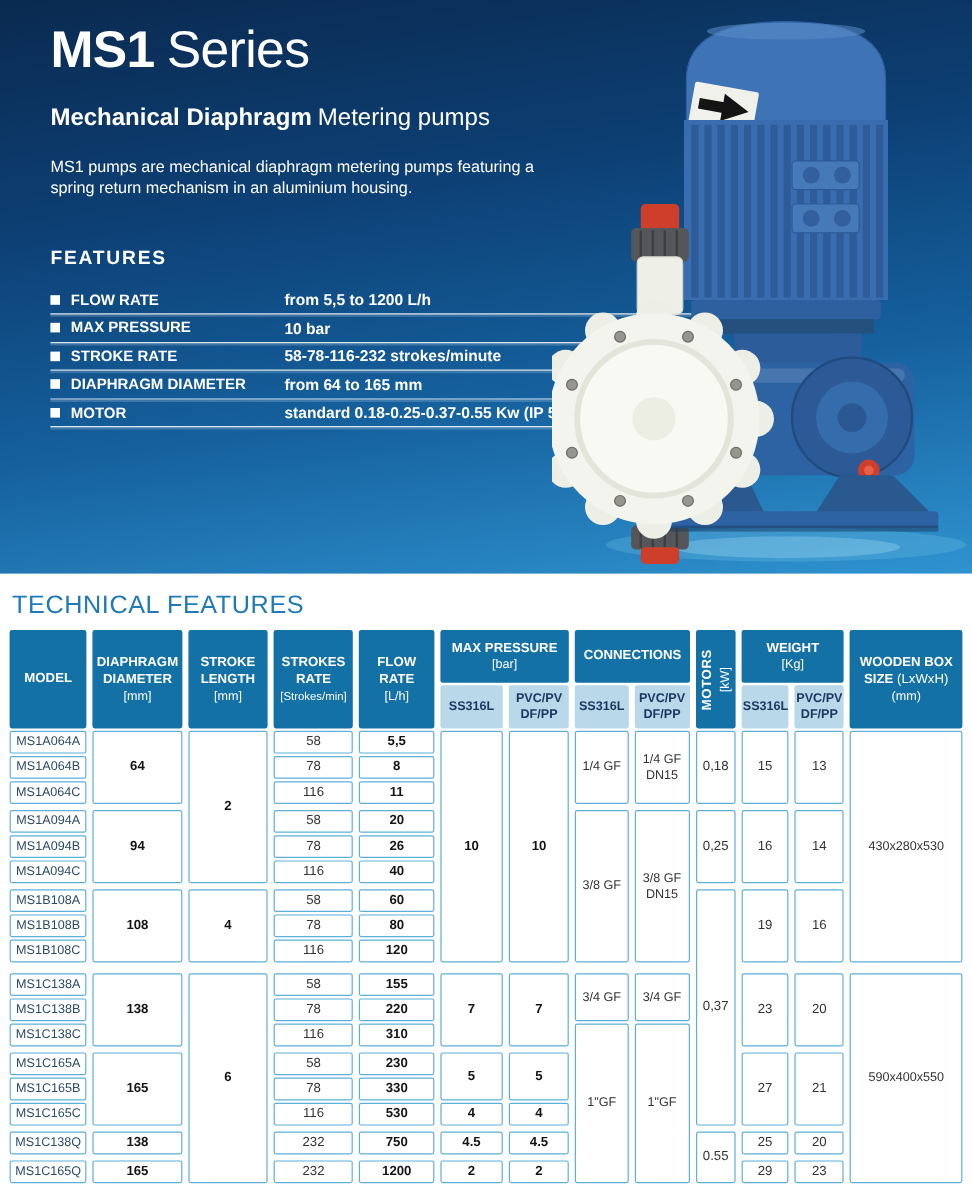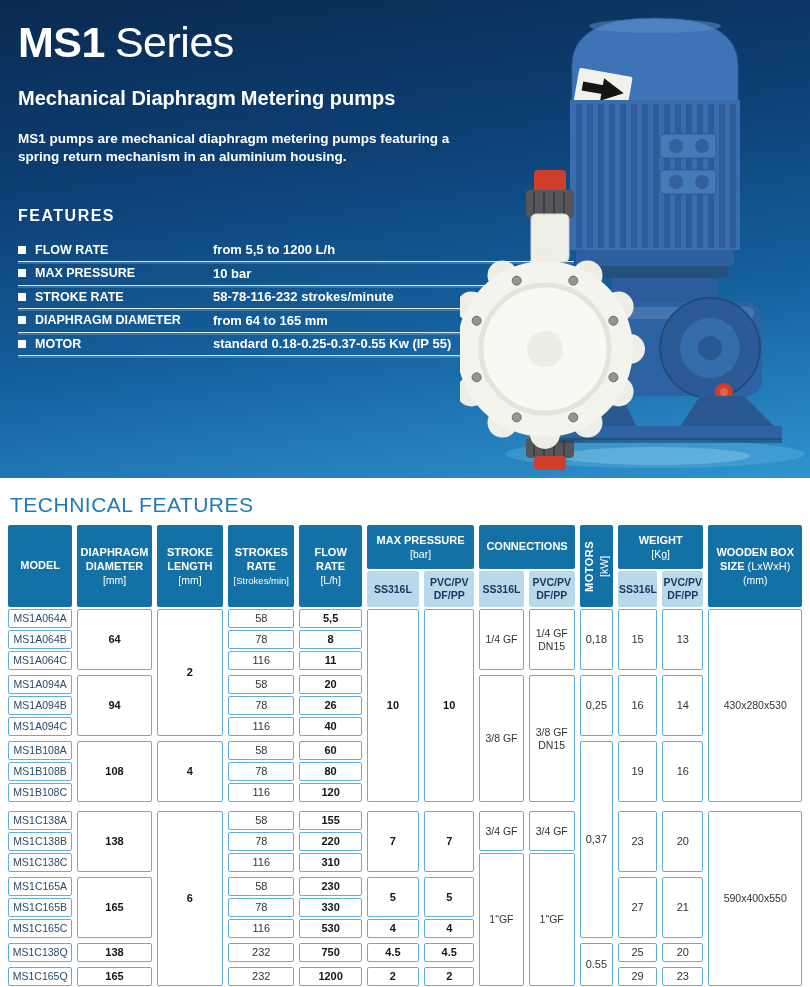--- a/index.html
+++ b/index.html
@@ -12,28 +12,28 @@
   }
 
   
   .banner{
     position:relative;
     width:810px; height:478px;
     background:linear-gradient(172deg,#0a2a50 0%,#0d4075 34%,#15619e 66%,#2f93cf 100%);
     overflow:hidden;
     color:#fff;
   }
-  .banner-inner{ position:relative; z-index:1; padding:20px 0 0 18px; }
+  .banner-inner{ position:relative; z-index:1; padding:20px 0 0 42px; }
   .title{ font-size:43px; line-height:1.05; letter-spacing:-0.5px; margin:0; }
   .title .t-bold{ font-weight:700; }
   .title .t-light{ font-weight:300; margin-left:10px; }
   .subtitle{ font-size:20px; margin-top:22px; }
   .subtitle .s-bold{ font-weight:700; }
-  .subtitle .s-rest{ font-weight:700; margin-left:5px; }
-  .description{ margin-top:20px; width:432px; font-size:13.5px; line-height:1.35; font-weight:700; }
+  .subtitle .s-rest{ font-weight:400; margin-left:5px; }
+  .description{ margin-top:20px; width:432px; font-size:13.5px; line-height:1.35; font-weight:400; }
 
   .features-heading{ margin-top:40px; font-size:16px; font-weight:700; letter-spacing:1.5px; }
   .features-list{ margin-top:14px; width:556px; }
   .feature-row{
     display:flex; align-items:center; height:23.5px;
     border-bottom:1px solid rgba(255,255,255,.85);
     box-shadow:0 2px 0 rgba(255,255,255,.18);
   }
   .feature-label{ display:flex; align-items:center; gap:9px; width:195px; font-weight:700; font-size:12.5px; }
   .bullet{ width:8px; height:8px; background:#fff; flex:0 0 auto; }

